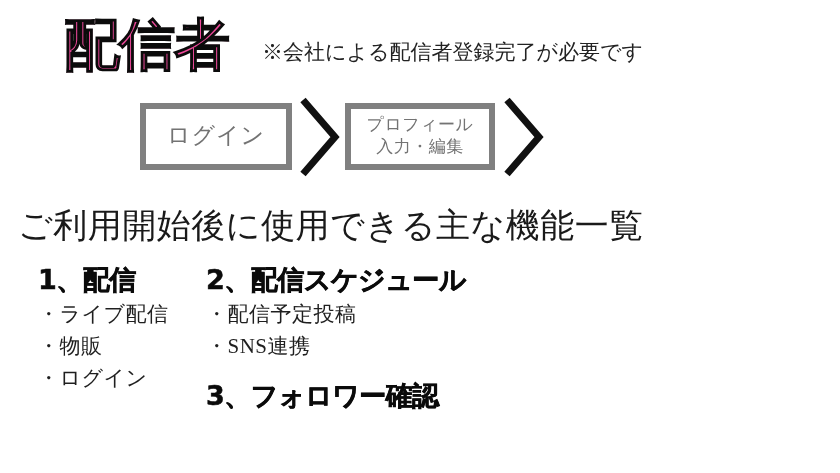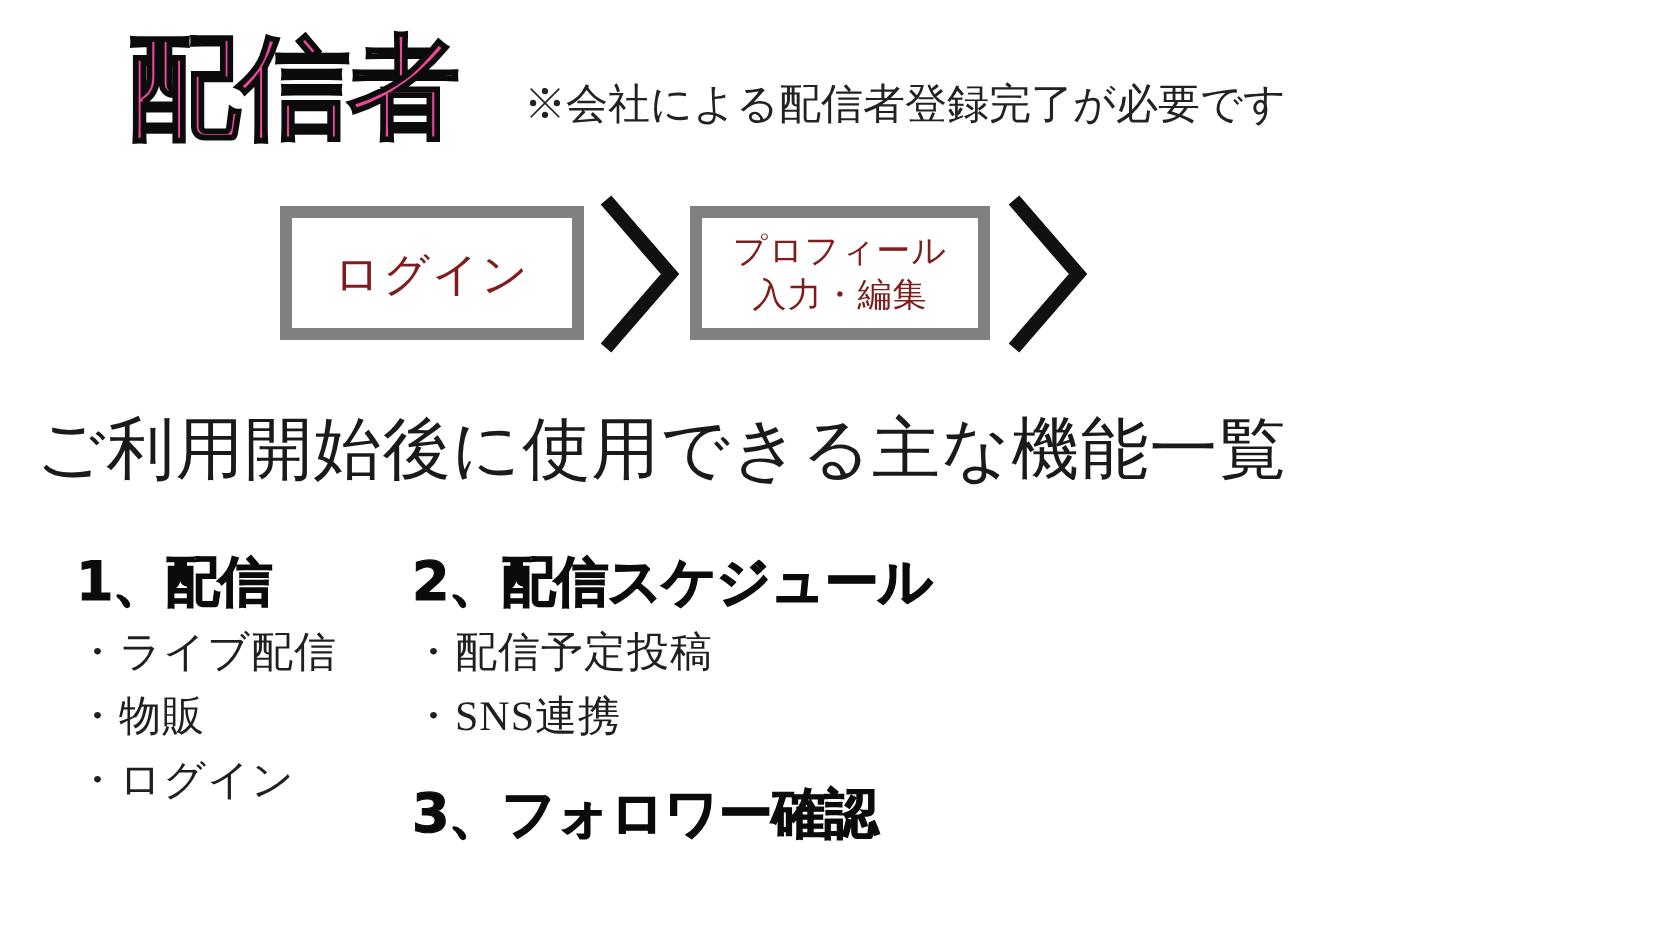--- a/index.html
+++ b/index.html
@@ -51,22 +51,22 @@
     height: 67px;
     box-sizing: border-box;
     border: 6px solid #808080;
     background: #ffffff;
     display: flex;
     align-items: center;
     justify-content: center;
     text-align: center;
   }
   .flow-box .flow-label {
-    font-family: Liberation Sans, sans-serif;
-    color: #7f1d1d;
+    font-family: Liberation Mono, monospace;
+    color: #737373;
     white-space: pre-line;
   }
   #flow-box-1 { left: 140px; width: 152px; }
   #flow-box-1 .flow-label { font-size: 23px; line-height: 28px; letter-spacing: 1px; }
   #flow-box-2 { left: 345px; width: 150px; }
   #flow-box-2 .flow-label { font-size: 17px; line-height: 22px; letter-spacing: 0.5px; }
   #flow-box-3 { left: 550px; width: 150px; }
   #flow-box-3 .flow-label { font-size: 22px; line-height: 28px; letter-spacing: 0.5px; }
 
   .chevron {
@@ -87,21 +87,20 @@
     font-size: 34px;
     line-height: 40px;
     letter-spacing: 0.5px;
     color: #1a1a1a;
     white-space: nowrap;
   }
 
   
   .col {
     position: absolute;
-    margin-top: 12px;
   }
   #col-1 { left: 38px; top: 262px; width: 175px; }
   #col-2 { left: 206px; top: 262px; width: 330px; }
   #col-3 { left: 546px; top: 262px; width: 280px; }
 
   .group { margin: 0; }
   .group + .group { margin-top: 16px; }
 
   .group-head {
     font-family: "DejaVu Sans", "Liberation Sans", sans-serif;

